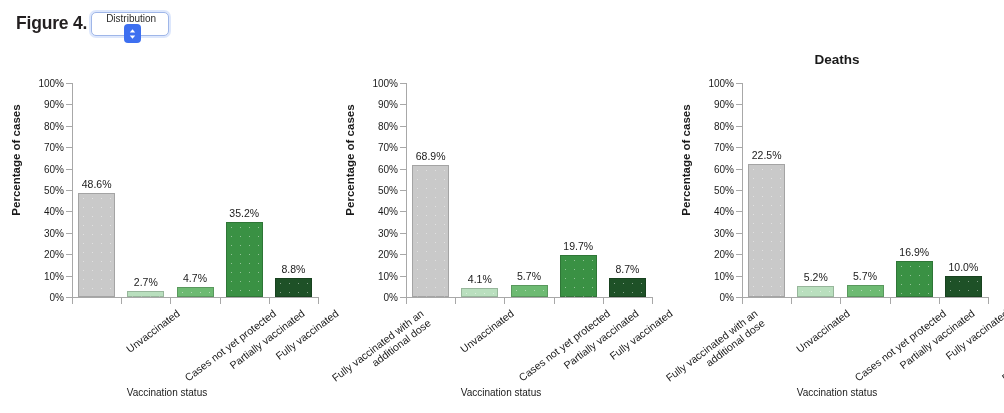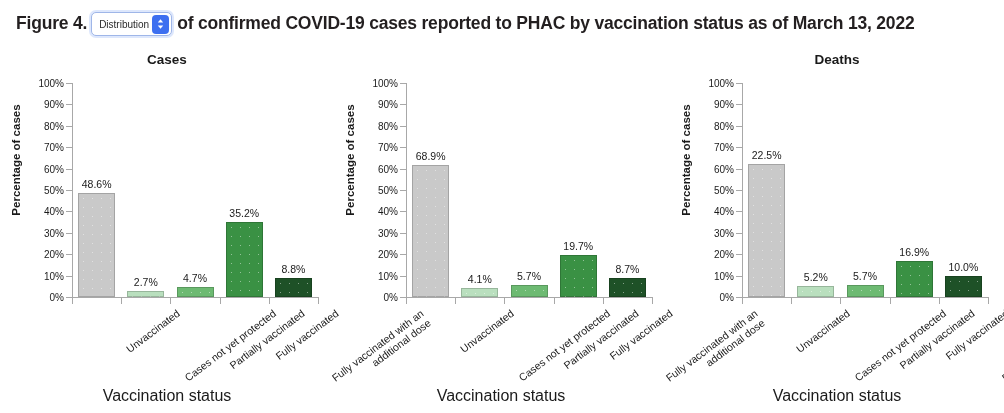--- a/index.html
+++ b/index.html
@@ -25,21 +25,21 @@
 
   .select-widget{
     display:inline-flex;align-items:center;
     height:24px;min-width:78px;
     border:1px solid #9fb6e8;
     border-radius:5px;
     background:#ffffff;
     box-shadow:0 0 0 2px rgba(120,160,245,.25);
     padding:0 2px 0 7px;
     box-sizing:border-box;
-    position:relative;top:1px;
+    position:relative;top:1px;flex-direction:column;
   }
   .select-widget .sel-label{
     font-size:10px;font-weight:normal;color:#2b2b2b;
     letter-spacing:0;margin-right:3px;
   }
   .stepper{
     width:17px;height:19px;border-radius:4px;
     background:#3d6ff0;
     display:flex;flex-direction:column;align-items:center;justify-content:center;
     flex:0 0 auto;
@@ -108,44 +108,42 @@
     font-size:10.5px;color:#1a1a1a;
     white-space:pre;
     transform-origin:right top;
     transform:rotate(-37deg);
     text-align:right;
     line-height:12px;
   }
 
   .xlabel{
     position:absolute;top:341px;left:0;width:334px;
-    text-align:center;font-size:16px;color:#1a1a1a;
+    text-align:center;font-size:10px;color:#1a1a1a;
   }
 </style>
 </head>
 <body>
 
 <div id="figure-caption">
   <span class="cap-txt" id="caption-prefix">Figure 4.</span>
 
   <span class="select-widget">
     <span class="sel-label">Distribution</span>
     <span class="stepper">
       <svg width="11" height="14" viewBox="0 0 11 14" aria-hidden="true">
         <path d="M5.5 2.2 L8.2 5.6 L2.8 5.6 Z" fill="#ffffff"></path>
         <path d="M5.5 11.8 L2.8 8.4 L8.2 8.4 Z" fill="#ffffff"></path>
       </svg>
     </span>
   </span>
 
-  <span class="cap-txt" id="caption-suffix">of confirmed COVID-19 cases reported to PHAC by vaccination status as of March 13, 2022</span>
 </div>
 
 <div class="panel" id="panel-cases">
-    <div class="panel-title">Cases</div>
     <div class="ylabel">Percentage of cases</div>
     <div class="plot">
       <div class="axis-y-line"></div>
       <div class="axis-x-line"></div>
       <div class="ytick" style="top: 214px;"></div>
       <div class="ytick-label" style="top: 214px;">0%</div>
       <div class="ytick" style="top: 192.6px;"></div>
       <div class="ytick-label" style="top: 192.6px;">10%</div>
       <div class="ytick" style="top: 171.2px;"></div>
       <div class="ytick-label" style="top: 171.2px;">20%</div>

